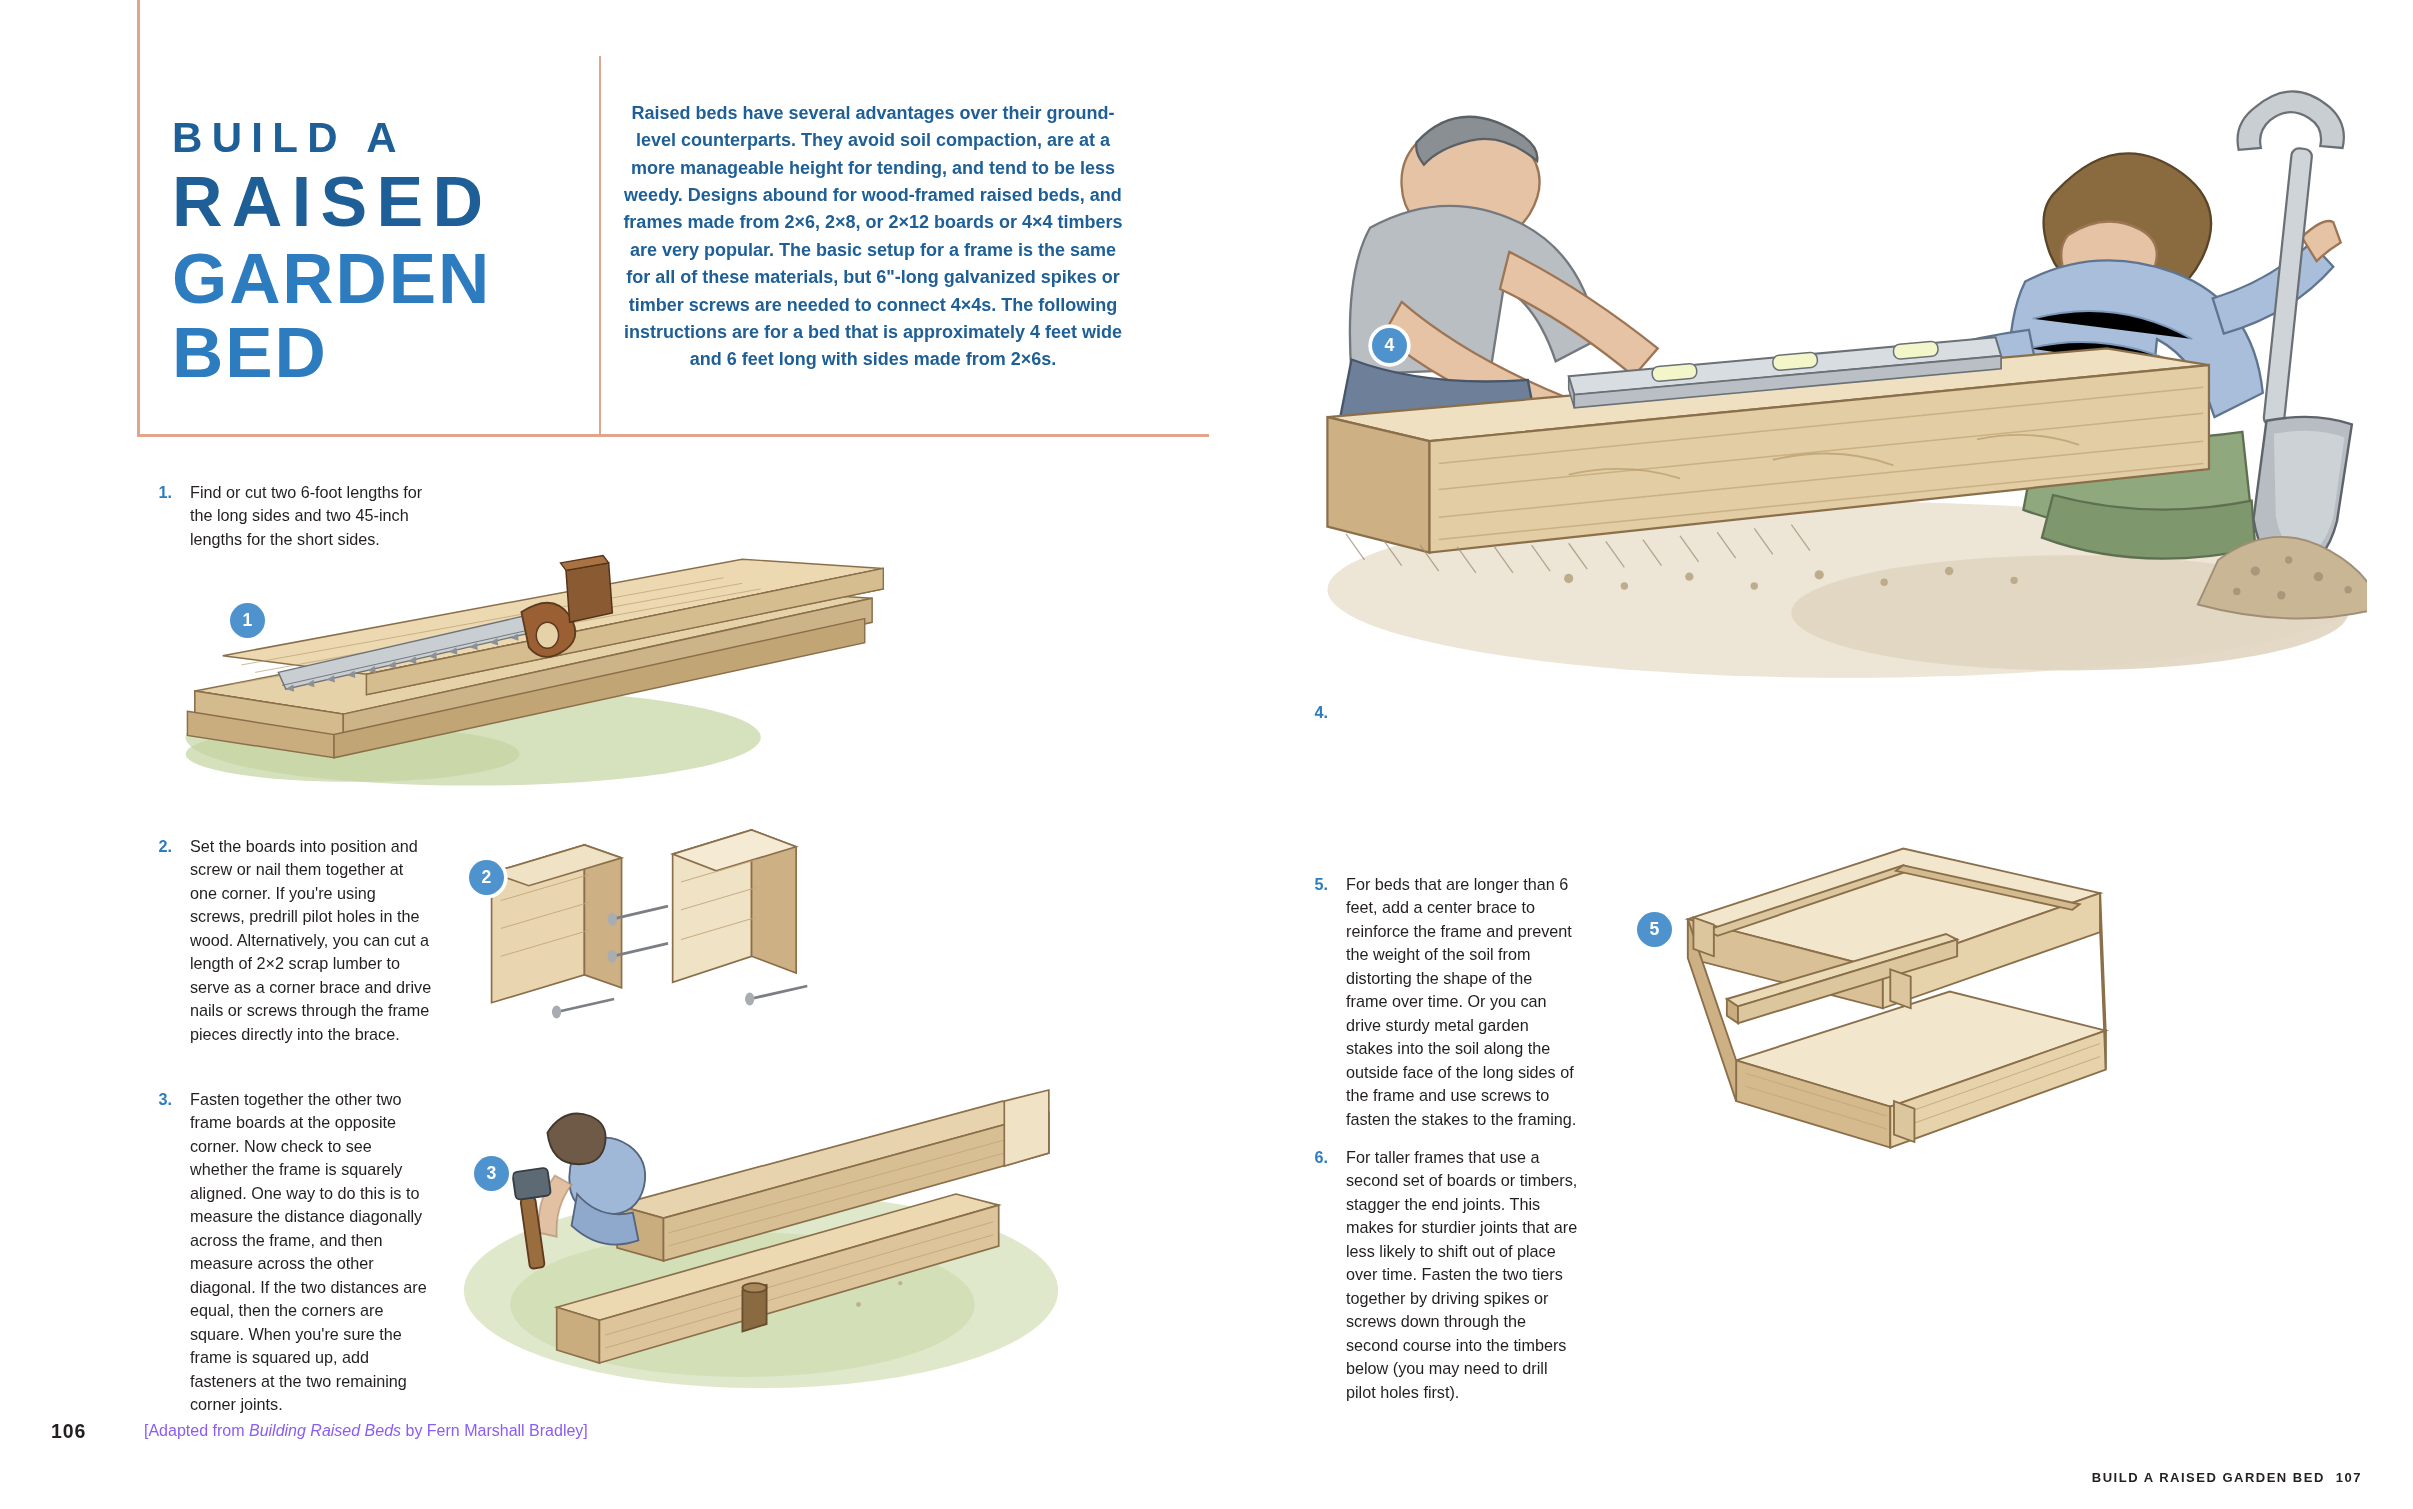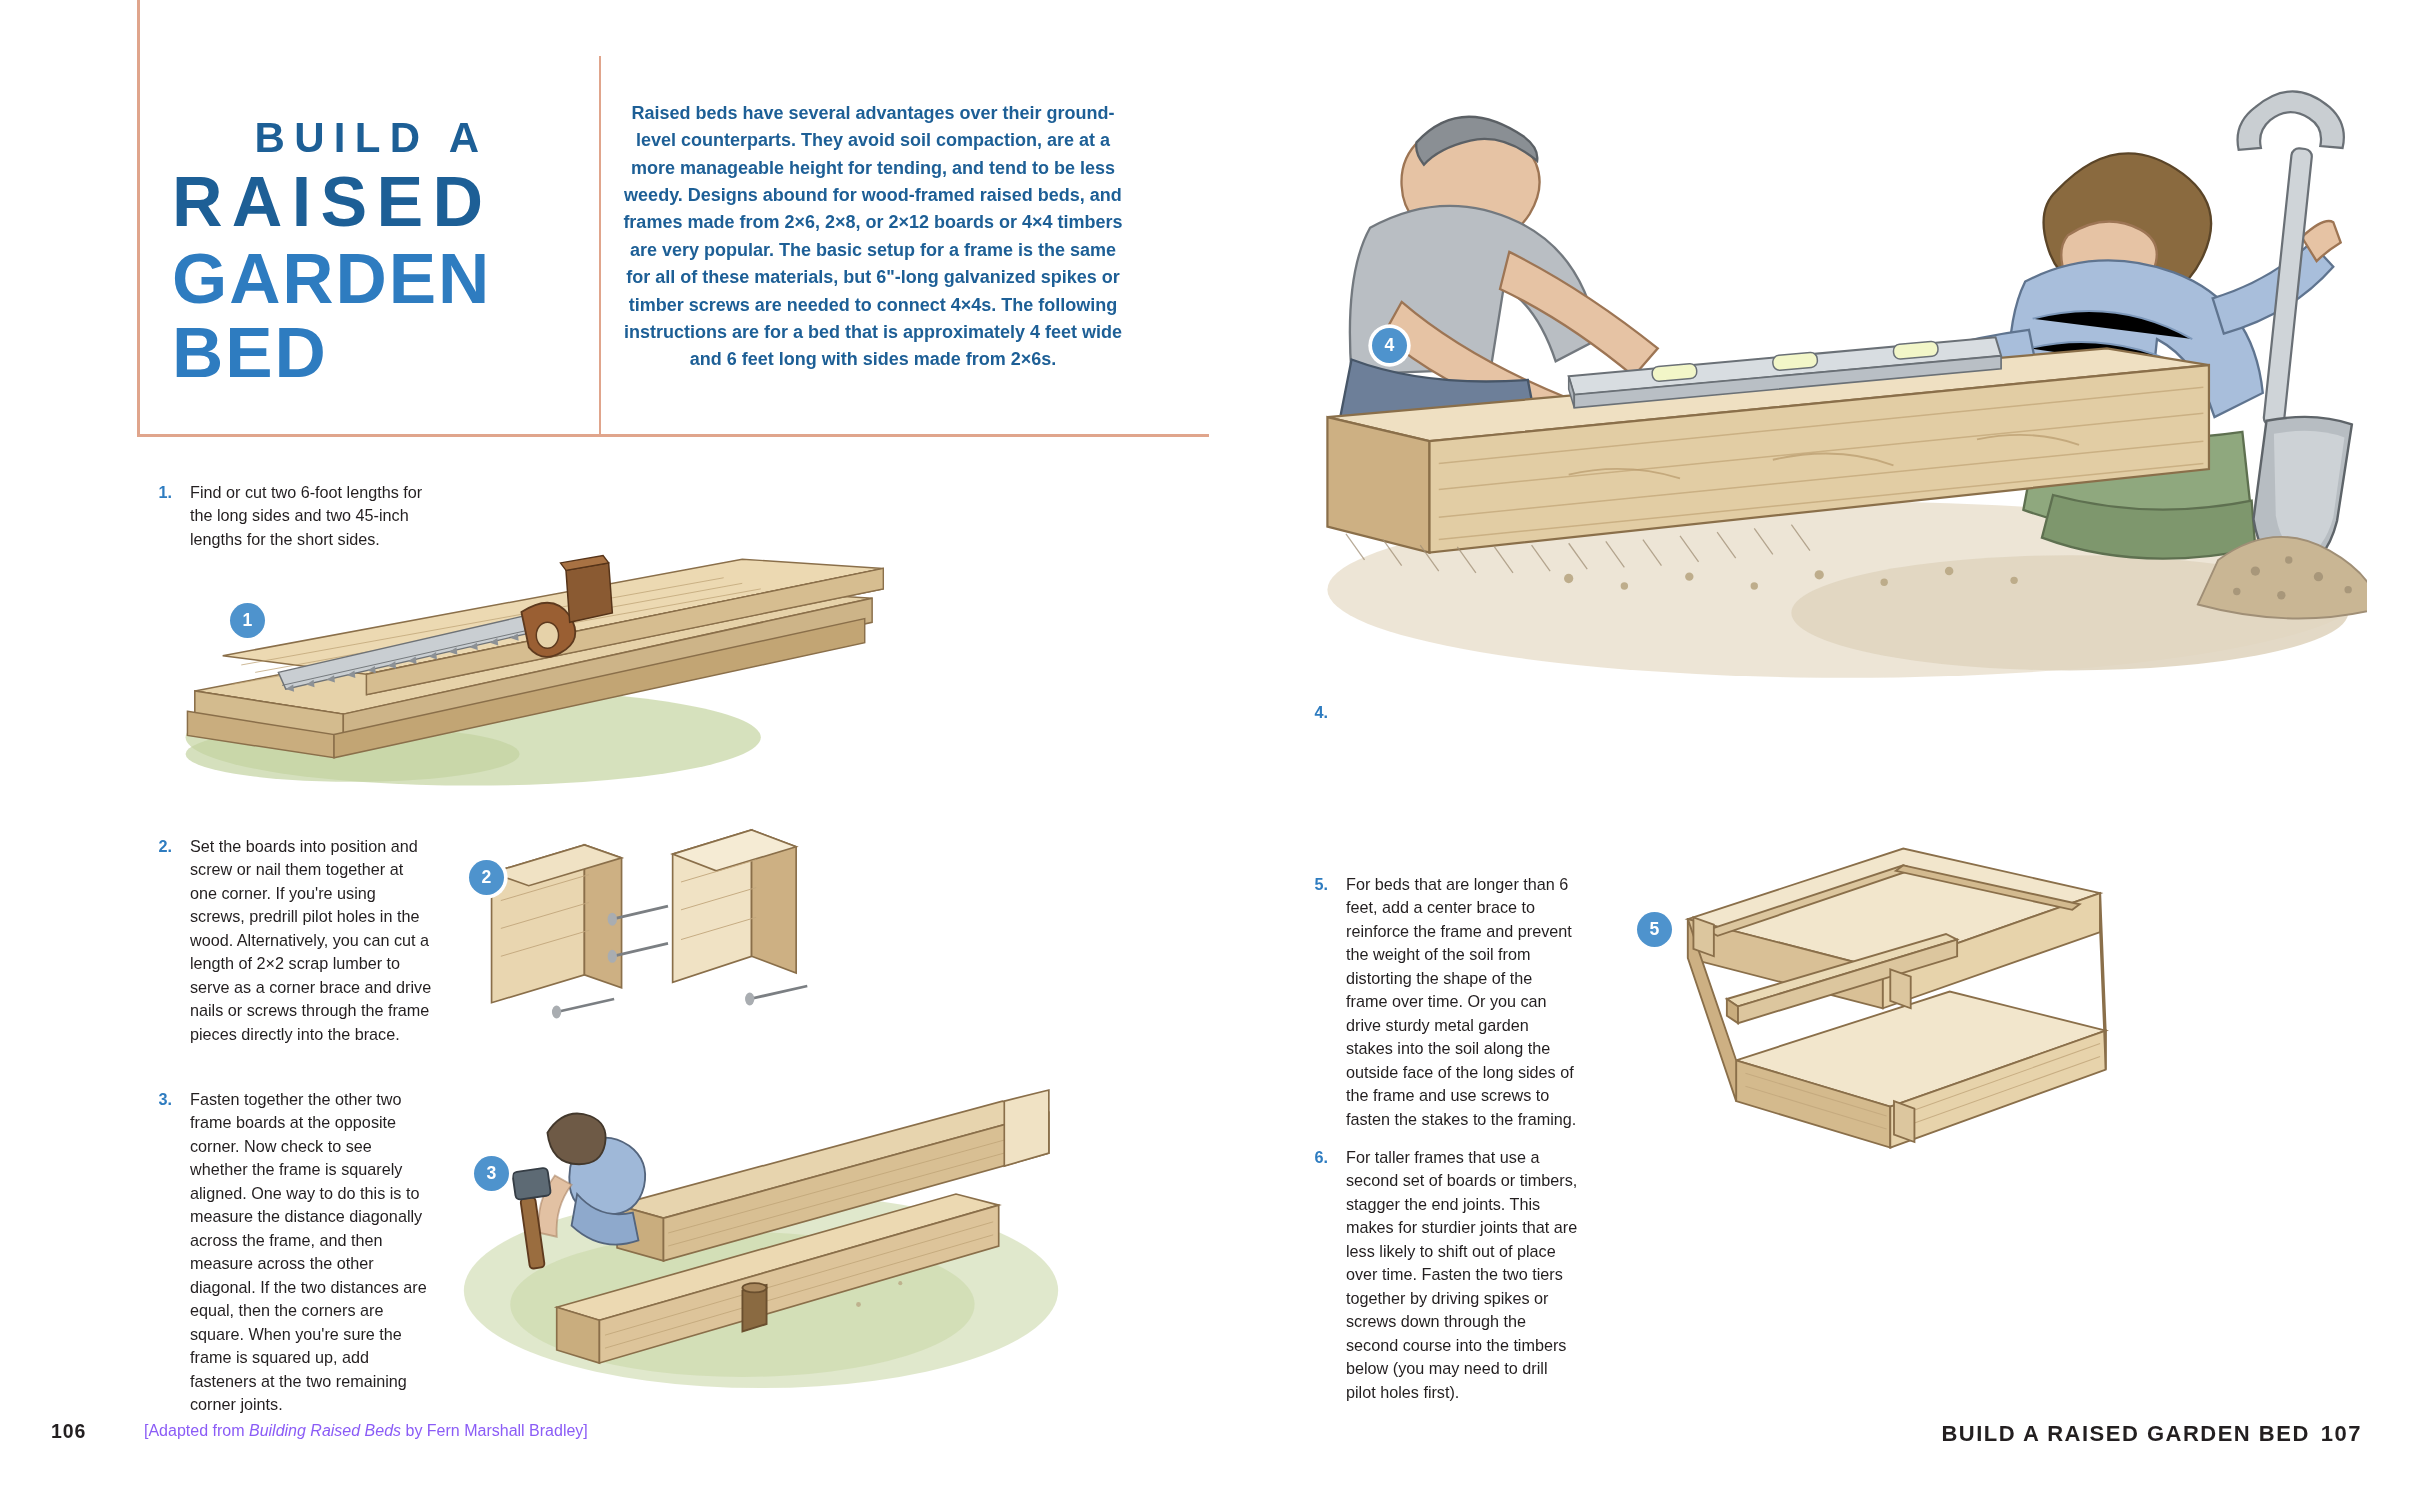--- a/index.html
+++ b/index.html
@@ -28,21 +28,21 @@
   }
 
   
   .title-block{
     position:absolute;left:172px;top:116px;width:399px;
     color:#2f6fa8;
   }
   .title-line1{
     font-size:42px;letter-spacing:9.3px;font-weight:700;
     font-family:"Liberation Sans", sans-serif;
-    line-height:1.05;color:#1d5f96;text-align:center;
+    line-height:1.05;color:#1d5f96;
   }
   .title-line2{
     font-size:70px;letter-spacing:9.3px;font-weight:700;
     line-height:1.1;color:#1d5f96;margin-top:3.7px;
   }
   .title-line3{
     font-size:71px;letter-spacing:1.9px;font-weight:800;
     line-height:1.05;color:#2e7cc0;margin-top:1px;
   }
 
@@ -86,21 +86,21 @@
   
   .folio-left{
     position:absolute;left:51px;top:1420px;font-size:19.5px;font-weight:700;
     letter-spacing:0.9px;
   }
   .credit{
     position:absolute;left:144px;top:1422px;font-size:16px;color:#8b5cf6;
   }
   .credit i{font-style:italic;}
   .running-head{
-    position:absolute;right:51px;top:1421px;font-size:22px;font-weight:700;
+    position:absolute;right:51px;top:1470px;font-size:13px;font-weight:700;
     letter-spacing:1.5px;text-align:left;white-space:nowrap;
   }
   .running-head .pg{margin-left:11px;}
 
   
   .illus{position:absolute;}
 
   
   .fig1{left:167px;top:459px;width:733px;height:334px;}
   

